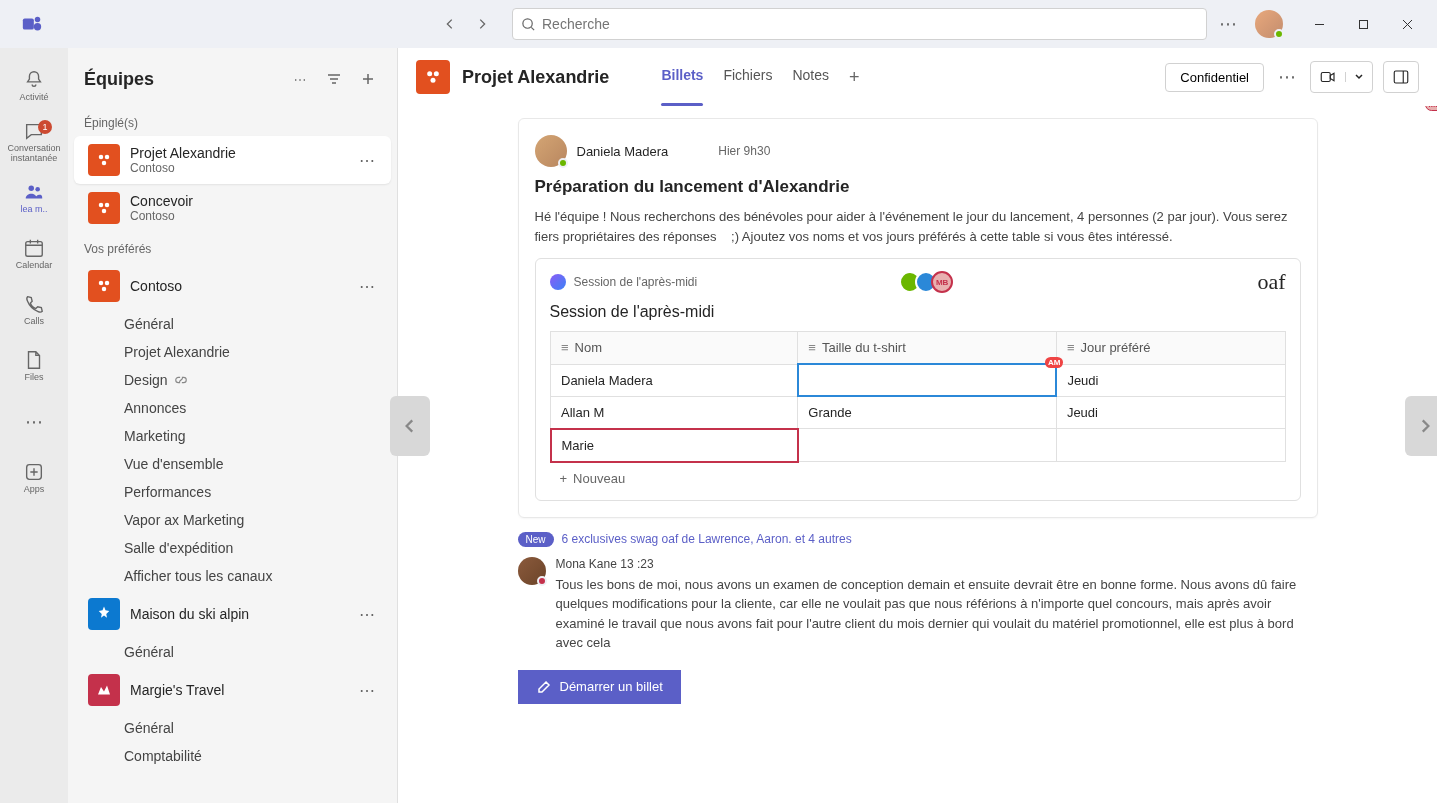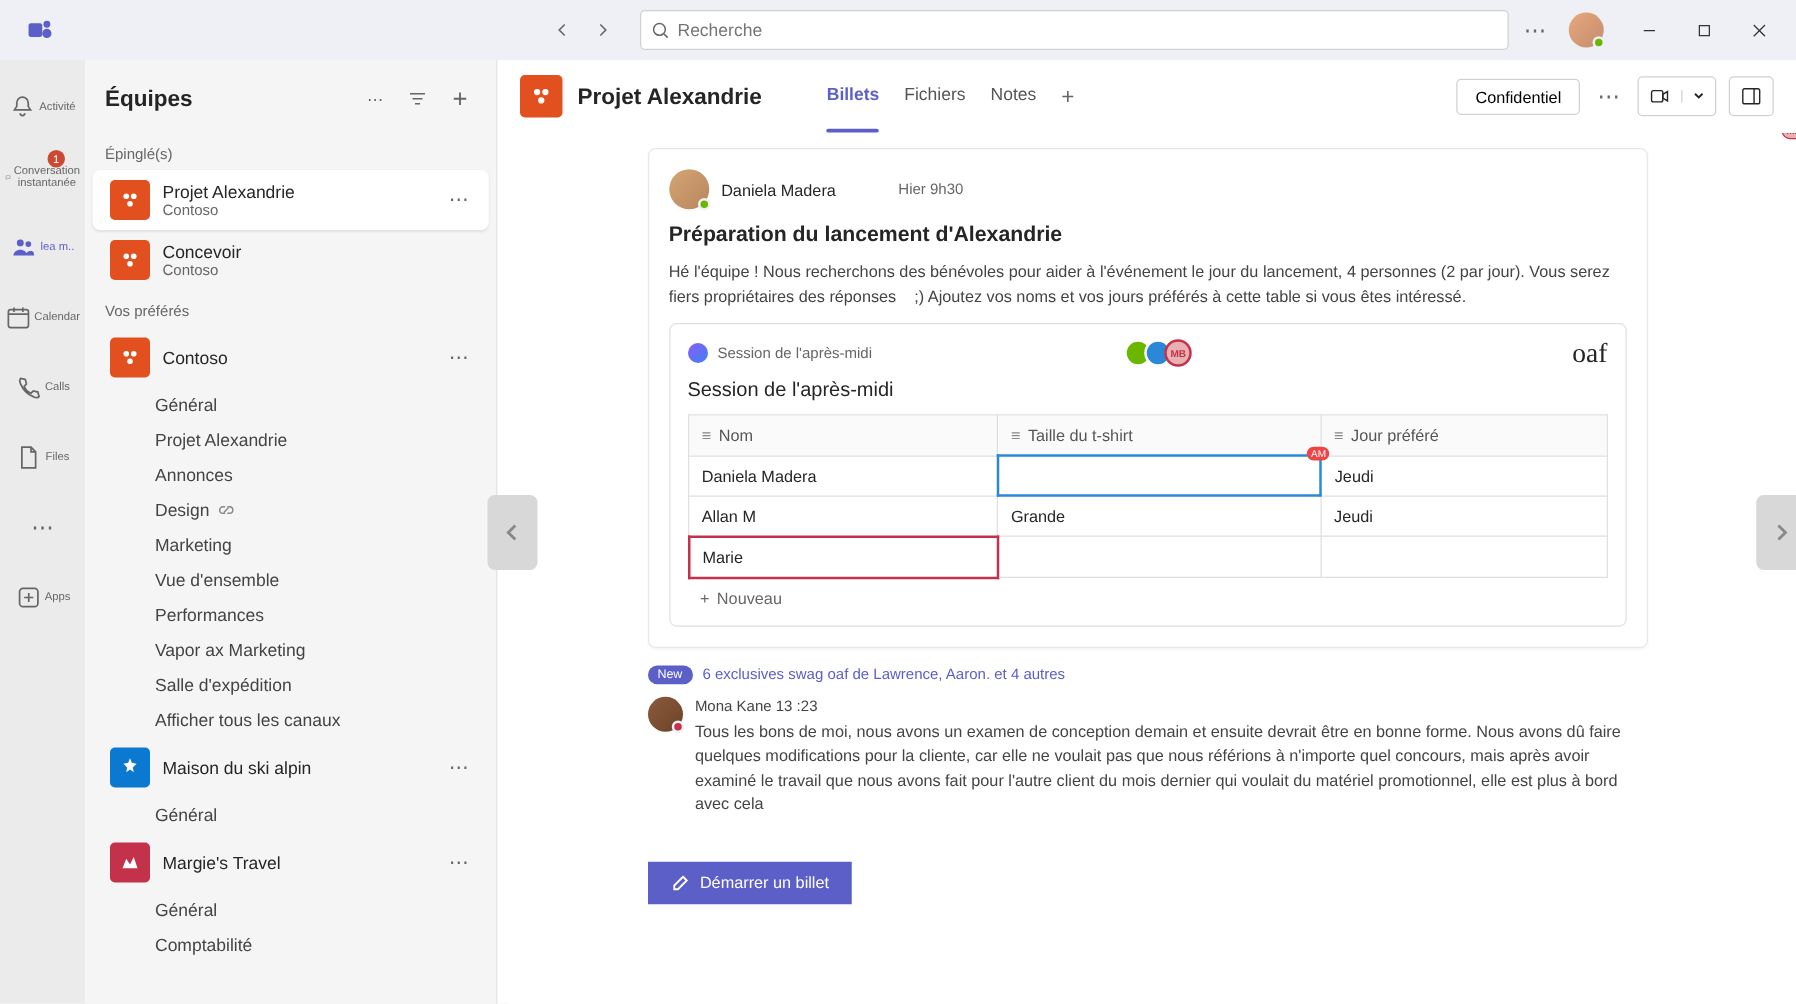--- a/index.html
+++ b/index.html
@@ -12,21 +12,21 @@
 .search-box svg{color:#666;margin-right:6px}
 .search-box input{border:none;outline:none;flex:1;font-size:14px;color:#666}
 .title-right{margin-left:auto;display:flex;align-items:center;gap:14px}
 .more-dots{color:#666;font-size:18px;cursor:pointer;padding:4px}
 .avatar-sm{width:28px;height:28px;border-radius:50%;background:linear-gradient(135deg,#e8a87c,#c38d6e);position:relative}
 .presence-dot{position:absolute;bottom:-1px;right:-1px;width:10px;height:10px;background:#6bb700;border:2px solid #eef0f5;border-radius:50%}
 .win-controls{display:flex;gap:0}
 .win-btn{width:44px;height:32px;display:flex;align-items:center;justify-content:center;color:#333;cursor:pointer}
 .main{display:flex;height:755px}
 .rail{width:68px;background:#ebebeb;display:flex;flex-direction:column;align-items:center;padding-top:12px;gap:4px}
-.rail-item{width:60px;height:52px;display:flex;flex-direction:row;align-items:center;justify-content:center;gap:2px;cursor:pointer;border-radius:4px;position:relative;color:#666}
+.rail-item{width:60px;height:52px;display:flex;flex-direction:column;align-items:center;justify-content:center;gap:2px;cursor:pointer;border-radius:4px;position:relative;color:#666}
 .rail-item.active{color:#5b5fc7}
 .rail-label{font-size:9px;text-align:center;line-height:1.1}
 .rail-badge{position:absolute;top:4px;right:12px;background:#cc4a31;color:#fff;font-size:9px;border-radius:8px;padding:0 4px;min-width:14px;height:14px;display:flex;align-items:center;justify-content:center}
 .sidebar{width:330px;background:#f5f5f5;border-right:1px solid #e0e0e0;overflow-y:auto}
 .sb-header{display:flex;align-items:center;padding:18px 16px 14px;gap:8px}
 .sb-title{font-size:18px;font-weight:700;flex:1}
 .sb-icon{width:26px;height:26px;display:flex;align-items:center;justify-content:center;color:#666;cursor:pointer;border-radius:4px}
 .sb-section{font-size:12px;color:#666;padding:10px 16px 6px}
 .team-item{display:flex;align-items:center;padding:8px 14px;gap:10px;cursor:pointer;border-radius:6px;margin:0 6px}
 .team-item.selected{background:#fff;box-shadow:0 1px 2px rgba(0,0,0,0.08)}
@@ -70,27 +70,27 @@
 .mini-av.g{background:#6bb700}
 .mini-av.b{background:#2b88d8}
 .mini-av.r{background:#e8b0b0;border-color:#c4314b;display:flex;align-items:center;justify-content:center;font-size:8px;color:#c4314b;font-weight:600}
 .oaf{margin-left:auto;font-size:22px;font-weight:400;color:#252525;font-family:Georgia,serif}
 .card-title{font-size:16px;font-weight:400;margin-bottom:10px}
 .tbl{width:100%;border-collapse:collapse;font-size:13px}
 .tbl th,.tbl td{border:1px solid #e0e0e0;padding:8px 10px;text-align:left}
 .tbl th{font-weight:400;color:#555;background:#fafafa}
 .th-icon{color:#888;margin-right:6px}
 .cell-selected{border:2px solid #2b88d8!important;position:relative}
-.cell-badge-am{position:absolute;top:-8px;right:-8px;background:#ef4444;color:#fff;font-size:8px;padding:1px 3px;border-radius:7px;font-weight:400}
+.cell-badge-am{position:absolute;top:-8px;right:-8px;background:#ef4444;color:#fff;font-size:8px;padding:1px 3px;border-radius:7px;font-weight:700}
 .cell-marie{border:2px solid #c4314b!important;position:relative}
 .cell-badge-mb{position:absolute;top:-8px;right:-8px;background:#e8b0b0;color:#c4314b;font-size:8px;padding:1px 3px;border-radius:7px;font-weight:600;border:1px solid #c4314b}
 .add-row{padding:8px 10px;font-size:13px;color:#666;cursor:pointer;display:flex;align-items:center;gap:6px;margin-bottom:6px}
 .replies{display:flex;align-items:center;gap:8px;margin:14px 0 10px;font-size:12px;color:#5b5fc7}
 .new-badge{background:#5b5fc7;color:#fff;font-size:10px;padding:2px 8px;border-radius:10px;font-weight:400}
-.reply{display:flex;gap:10px;margin-bottom:24px}
+.reply{display:flex;gap:10px;margin-bottom:5px}
 .reply-avatar{width:28px;height:28px;border-radius:50%;background:linear-gradient(135deg,#8b5a3c,#6b4429);flex-shrink:0;position:relative}
 .reply-body{flex:1}
 .reply-head{font-size:12px;color:#444;margin-bottom:4px}
 .reply-text{font-size:13px;color:#444;line-height:1.5}
 .compose{padding:12px 0 18px;display:flex;justify-content:flex-start}
 .compose-btn{background:#5b5fc7;color:#fff;border:none;padding:9px 18px;border-radius:0;font-size:13px;cursor:pointer;display:flex;align-items:center;gap:8px}
 .side-nav{position:absolute;top:50%;transform:translateY(-50%);width:40px;height:60px;background:#d8d8d8;border-radius:6px;display:flex;align-items:center;justify-content:center;color:#888;cursor:pointer}
 .side-nav.left{left:-8px}
 .side-nav.right{right:-8px}
 </style>
@@ -256,27 +256,27 @@
             <circle cx="12" cy="16" r="3"></circle>
           </svg>
         </div>
       <div class="team-text">
           <div class="team-name">Contoso</div>
         </div>
       <div class="team-more">⋯</div>
     </div>
     <div class="channel-item">Général</div>
     <div class="channel-item">Projet Alexandrie</div>
-    <div class="channel-item">Annonces</div>
     <div class="channel-item">
         <span>Design</span>
         <svg width="14" height="14" viewBox="0 0 16 16" fill="none" stroke="#888" stroke-width="1.3">
           <path d="M6 10l4-4M7 5h-2a3 3 0 0 0 0 6h2M9 11h2a3 3 0 0 0 0-6h-2"></path>
         </svg>
       </div>
+    <div class="channel-item">Annonces</div>
     <div class="channel-item">Marketing</div>
     <div class="channel-item">Vue d'ensemble</div>
     <div class="channel-item">Performances</div>
     <div class="channel-item">Vapor ax Marketing</div>
     <div class="channel-item">Salle d'expédition</div>
     <div class="channel-item">Afficher tous les canaux</div>
 
     <div class="team-item">
       <div class="team-avatar blue">
           <svg width="18" height="18" viewBox="0 0 24 24" fill="currentColor">

